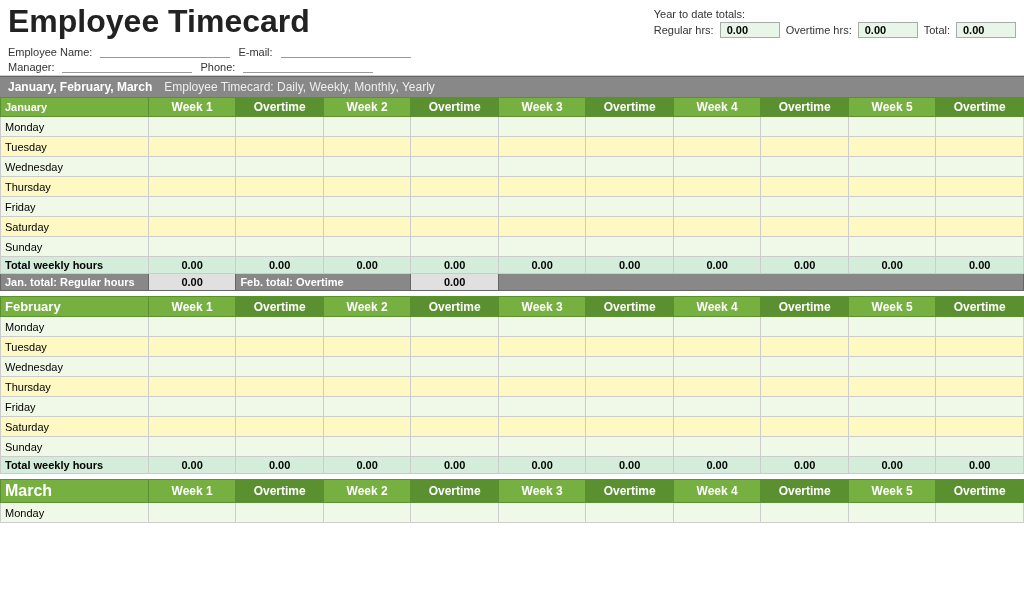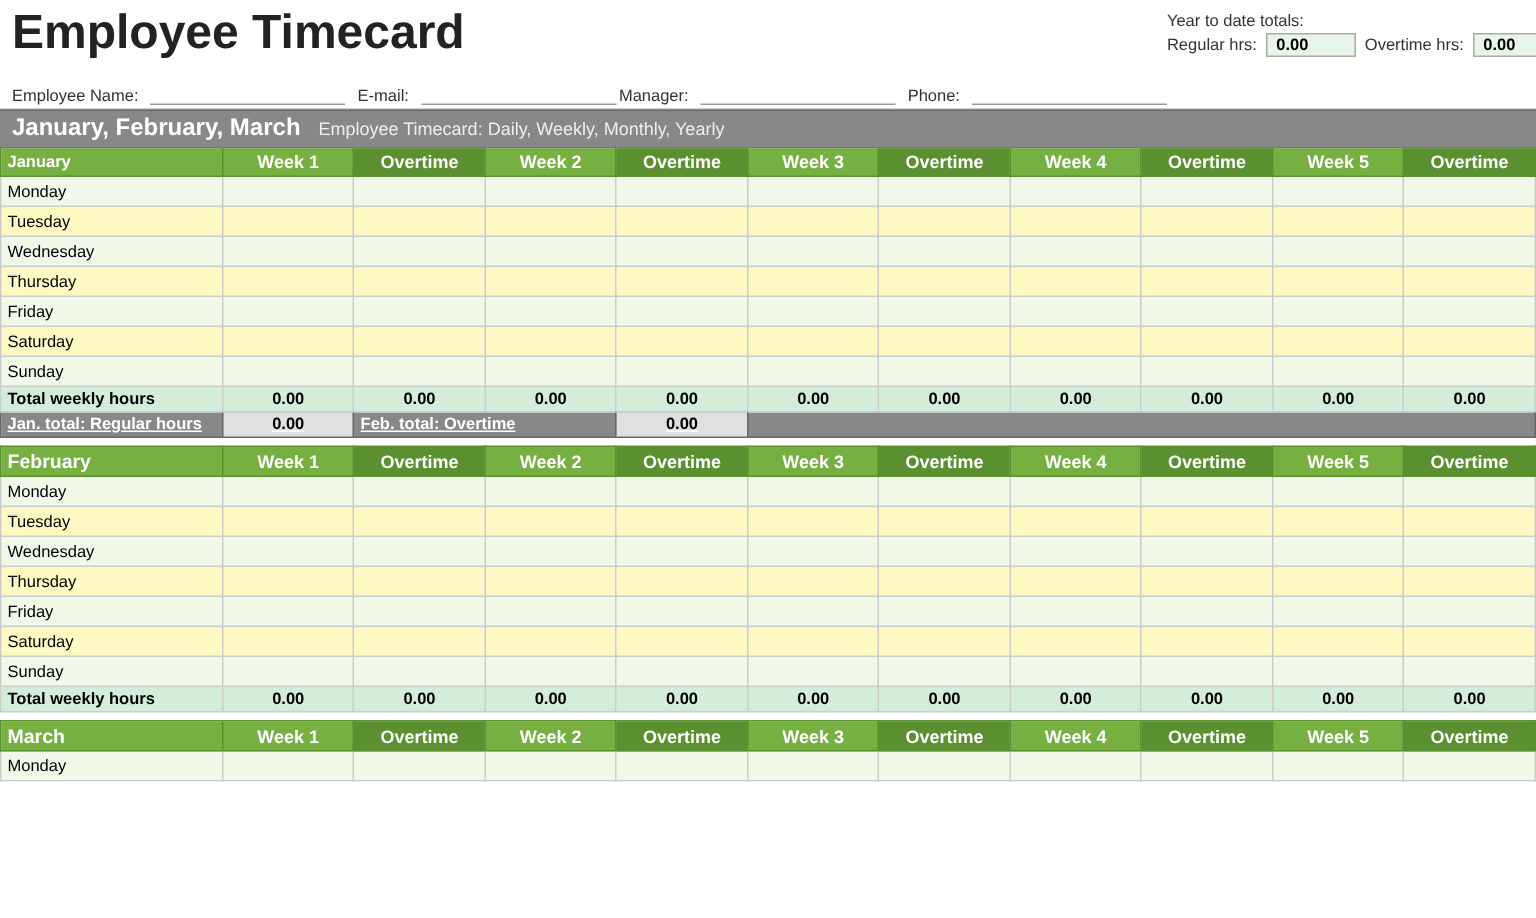--- a/index.html
+++ b/index.html
@@ -24,22 +24,23 @@
       flex-direction: column;
     }
     .app-title {
       font-size: 32px;
       font-weight: bold;
       color: #222;
       line-height: 1.1;
     }
     .header-fields {
       display: flex;
+      flex-direction: column;
       gap: 2px;
-      margin-top: 18px;
+      margin-top: 6px;
     }
     .header-row {
       display: flex;
       align-items: center;
       gap: 8px;
     }
     .field-label {
       font-size: 11px;
       color: #333;
       white-space: nowrap;
@@ -104,21 +105,21 @@
     .quarter-banner {
       background: #888;
       color: #fff;
       padding: 3px 8px;
       display: flex;
       align-items: center;
       gap: 12px;
       border-top: 1px solid #666;
     }
     .quarter-title {
-      font-size: 16px;
+      font-size: 12px;
       font-weight: bold;
       color: #fff;
     }
     .quarter-subtitle {
       font-size: 12px;
       color: #eee;
     }
 
     
     .timecard-table {
@@ -155,21 +156,20 @@
     .total-row {
       background: #d4edda;
       font-weight: bold;
     }
 
     
     .summary-row {
       background: #888;
       color: #fff;
       font-weight: bold;
-      text-decoration: underline;
     }
     .summary-row td {
       border-color: #666;
     }
     .summary-value {
       background: #e0e0e0;
       color: #000;
     }
 
     .col-day { width: 100px; }
@@ -477,21 +477,21 @@
     <td class="num-cell">0.00</td>
     <td class="num-cell">0.00</td>
     <td class="num-cell">0.00</td>
   </tr>
 
   <tr class="section-gap">
         <td colspan="11"></td>
       </tr>
 
   <tr class="month-header">
-    <td class="col-day" style="font-size:13px;">March</td>
+    <td class="col-day" style="font-size:16px;">March</td>
     <td class="col-week num-cell">Week 1</td>
     <td class="col-ot num-cell col-ot-header">Overtime</td>
     <td class="col-week num-cell">Week 2</td>
     <td class="col-ot num-cell col-ot-header">Overtime</td>
     <td class="col-week num-cell">Week 3</td>
     <td class="col-ot num-cell col-ot-header">Overtime</td>
     <td class="col-week num-cell">Week 4</td>
     <td class="col-ot num-cell col-ot-header">Overtime</td>
     <td class="col-week num-cell">Week 5</td>
     <td class="col-ot num-cell col-ot-header">Overtime</td>

